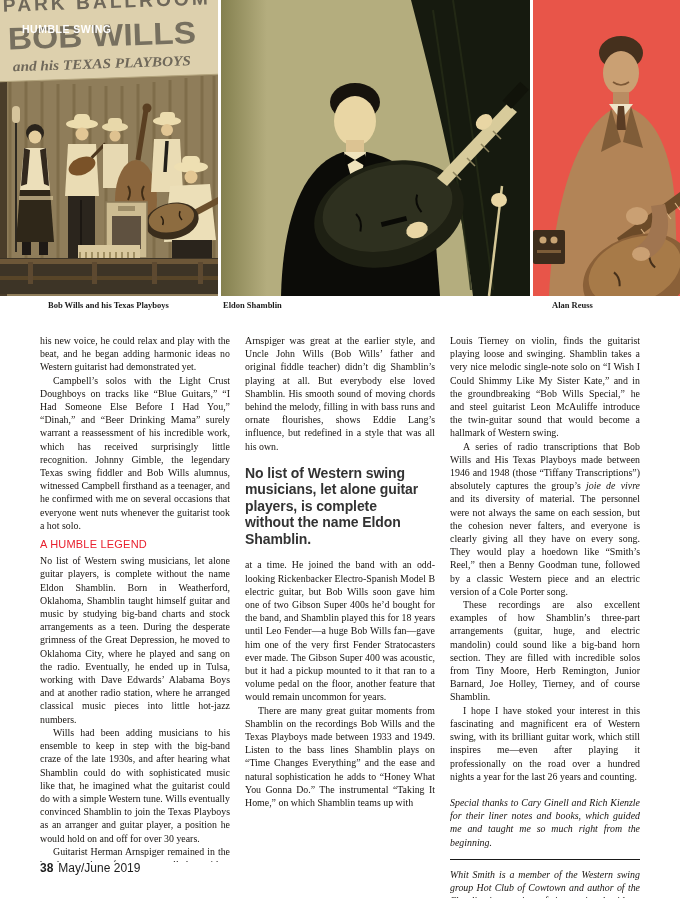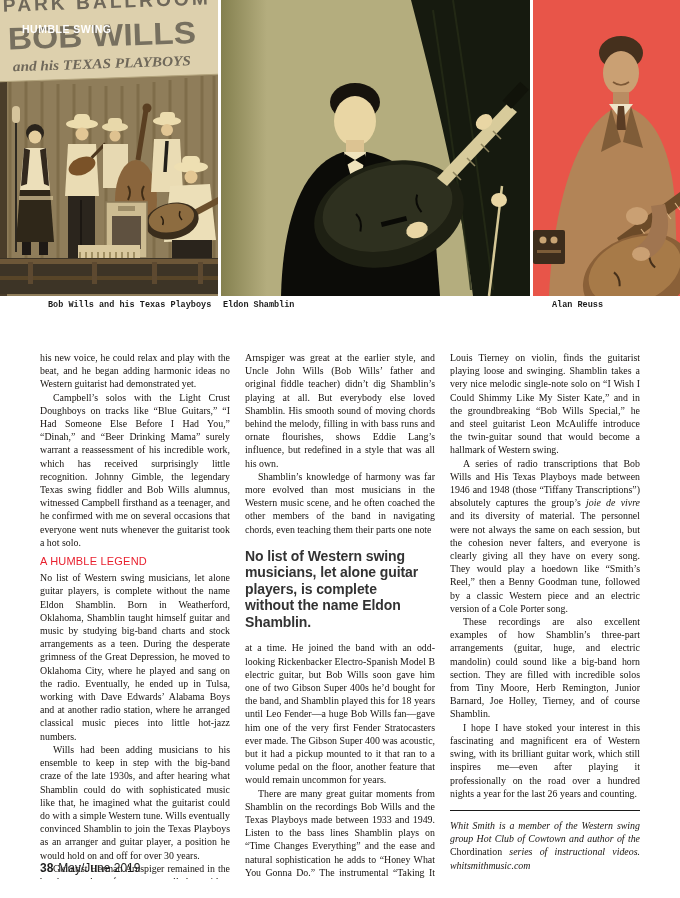--- a/index.html
+++ b/index.html
@@ -18,30 +18,30 @@
   .photo-3 { width:147px; }
 
   .kicker {
     position:absolute; top:23px; left:22px;
     font-family:"Liberation Sans", sans-serif; font-weight:bold;
     font-size:10.5px; letter-spacing:0.5px; color:#ffffff;
   }
 
   .caption {
     position:absolute; top:300px;
-    font-family:Liberation Mono, monospace; font-weight:bold;
+    font-family:Liberation Serif, serif; font-weight:bold;
     font-size:8.5px; color:#1c1c1c;padding-left:8px;
   }
   .cap-1 { left:40px; }
   .cap-2 { left:215px; }
   .cap-3 { left:544px; }
 
   
   .columns {
-    position:absolute; left:40px; top:351px; width:600px; height:528px;
+    position:absolute; left:40px; top:334px; width:600px; height:528px;
     display:flex; gap:15px;
   }
   .col {
     width:190px; font-size:9.9px; line-height:13.2px;
     text-align:justify; color:#17130f;
   }
   .col-1, .col-2 { height:528px; overflow:hidden; }
   .col p { margin:0; }
   p.ind { text-indent:13px; }
 
@@ -279,31 +279,31 @@
       <p>his new voice, he could relax and play with the beat, and he began adding harmonic ideas no Western guitarist had demonstrated yet.</p>
       <p class="ind">Campbell’s solos with the Light Crust Doughboys on tracks like “Blue Guitars,” “I Had Someone Else Before I Had You,” “Dinah,” and “Beer Drinking Mama” surely warrant a reassessment of his incredible work, which has received surprisingly little recognition. Johnny Gimble, the legendary Texas swing fiddler and Bob Wills alumnus, witnessed Campbell firsthand as a teenager, and he confirmed with me on several occasions that everyone went nuts whenever the guitarist took a hot solo.</p>
       <p class="sect-heading">A HUMBLE LEGEND</p>
       <p>No list of Western swing musicians, let alone guitar players, is complete without the name Eldon Shamblin. Born in Weatherford, Oklahoma, Shamblin taught himself guitar and music by studying big-band charts and stock arrangements as a teen. During the desperate grimness of the Great Depression, he moved to Oklahoma City, where he played and sang on the radio. Eventually, he ended up in Tulsa, working with Dave Edwards’ Alabama Boys and at another radio station, where he arranged classical music pieces into little hot-jazz numbers.</p>
       <p class="ind">Wills had been adding musicians to his ensemble to keep in step with the big-band craze of the late 1930s, and after hearing what Shamblin could do with sophisticated music like that, he imagined what the guitarist could do with a simple Western tune. Wills eventually convinced Shamblin to join the Texas Playboys as an arranger and guitar player, a position he would hold on and off for over 30 years.</p>
       <p class="ind">Guitarist Herman Arnspiger remained in the band a number of years, as well, but with a more fiddle-like accompaniment approach. Shamblin, who was always humble, said that</p>
     </div>
 
     <div class="col col-2">
       <p>Arnspiger was great at the earlier style, and Uncle John Wills (Bob Wills’ father and original fiddle teacher) didn’t dig Shamblin’s playing at all. But everybody else loved Shamblin. His smooth sound of moving chords behind the melody, filling in with bass runs and ornate flourishes, shows Eddie Lang’s influence, but redefined in a style that was all his own.</p>
-      <p class="ind">Shamblin’s knowledge of harmony was far more evolved than most musicians in the Western music scene, and he often coached the other members of the band in navigating chords, even teaching them their parts one note</p>
       <p class="pull-quote">No list of Western swing musicians, let alone guitar players, is complete without the name Eldon Shamblin.</p>
       <p>at a time. He joined the band with an odd-looking Rickenbacker Electro-Spanish Model B electric guitar, but Bob Wills soon gave him one of two Gibson Super 400s he’d bought for the band, and Shamblin played this for 18 years until Leo Fender—a huge Bob Wills fan—gave him one of the very first Fender Stratocasters ever made. The Gibson Super 400 was acoustic, but it had a pickup mounted to it that ran to a volume pedal on the floor, another feature that would remain uncommon for years.</p>
       <p class="ind">There are many great guitar moments from Shamblin on the recordings Bob Wills and the Texas Playboys made between 1933 and 1949. Listen to the bass lines Shamblin plays on “Time Changes Everything” and the ease and natural sophistication he adds to “Honey What You Gonna Do.” The instrumental “Taking It Home,” on which Shamblin teams up with</p>
     </div>
 
     <div class="col col-3">
       <p>Louis Tierney on violin, finds the guitarist playing loose and swinging. Shamblin takes a very nice melodic single-note solo on “I Wish I Could Shimmy Like My Sister Kate,” and in the groundbreaking “Bob Wills Special,” he and steel guitarist Leon McAuliffe introduce the twin-guitar sound that would become a hallmark of Western swing.</p>
       <p class="ind"><span>A series of radio transcriptions that Bob Wills and His Texas Playboys made between 1946 and 1948 (those “Tiffany Transcriptions”) absolutely captures the group’s </span><i>joie de vivre</i><span> and its diversity of material. The personnel were not always the same on each session, but the cohesion never falters, and everyone is clearly giving all they have on every song. They would play a hoedown like “Smith’s Reel,” then a Benny Goodman tune, followed by a classic Western piece and an electric version of a Cole Porter song.</span></p>
       <p class="ind">These recordings are also excellent examples of how Shamblin’s three-part arrangements (guitar, huge, and electric mandolin) could sound like a big-band horn section. They are filled with incredible solos from Tiny Moore, Herb Remington, Junior Barnard, Joe Holley, Tierney, and of course Shamblin.</p>
       <p class="ind">I hope I have stoked your interest in this fascinating and magnificent era of Western swing, with its brilliant guitar work, which still inspires me—even after playing it professionally on the road over a hundred nights a year for the last 26 years and counting.</p>
+      <p class="thanks">Special thanks to Cary Ginell and Rich Kienzle for their liner notes and books, which guided me and taught me so much right from the beginning.</p>
       <hr class="bio-rule">
       <p class="bio"><span>Whit Smith is a member of the Western swing group Hot Club of Cowtown and author of the </span><span class="roman">Chordination</span><span> series of instructional videos. whitsmithmusic.com</span></p>
     </div>
   </div>
 
   <div class="footer">
     <span class="pg">38</span><span>May/June 2019</span>
   </div>
 
 </div>

